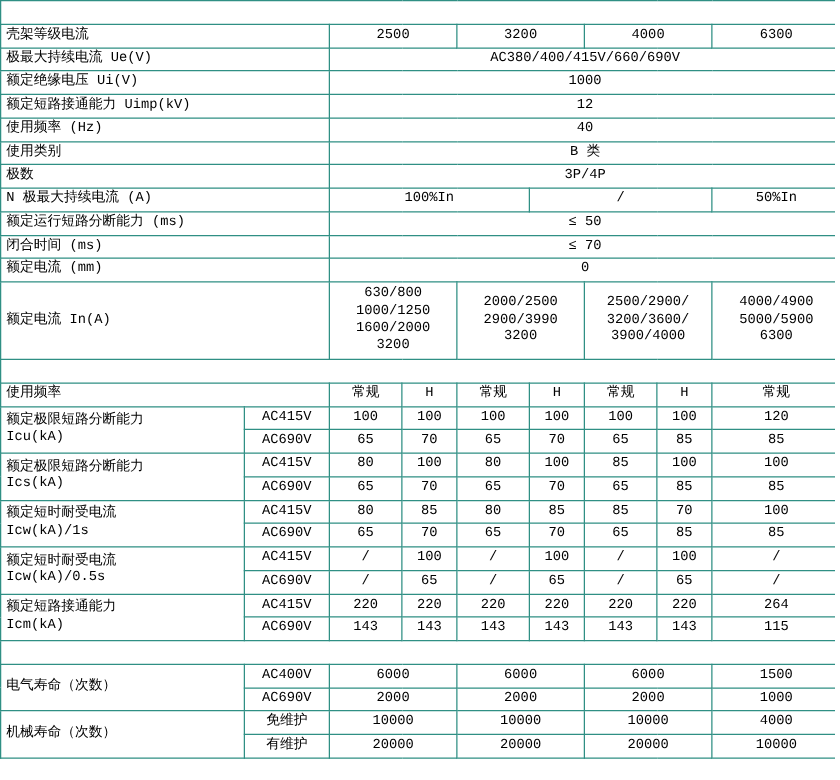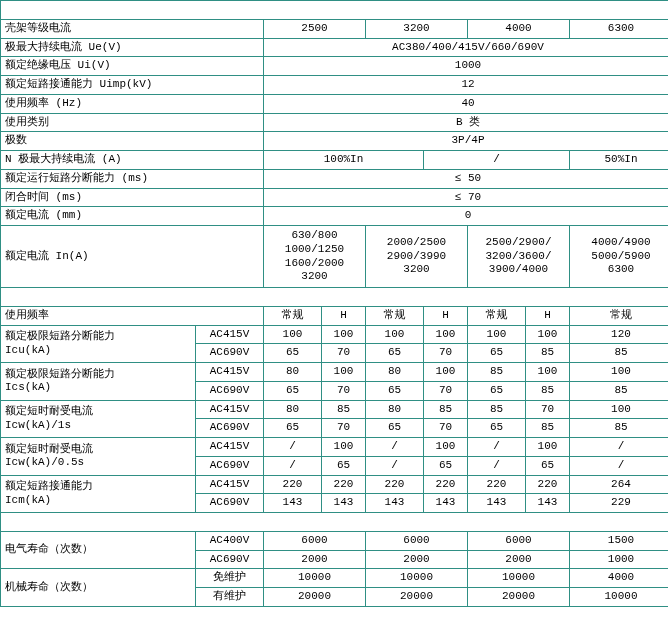--- a/index.html
+++ b/index.html
@@ -268,21 +268,21 @@
         <td class="ctr">264</td>
       </tr>
       <tr>
         <td class="ctr">AC690V</td>
         <td class="ctr">143</td>
         <td class="ctr">143</td>
         <td class="ctr">143</td>
         <td class="ctr">143</td>
         <td class="ctr">143</td>
         <td class="ctr">143</td>
-        <td class="ctr">229</td>
+        <td class="ctr">115</td>
       </tr>
 
       <tr>
         <td class="sec" colspan="9">产 品 寿 命</td>
       </tr>
 
       <tr>
         <td class="lbl" rowspan="2">电气寿命（次数）</td>
         <td class="ctr">AC400V</td>
         <td class="ctr" colspan="2">6000</td>

